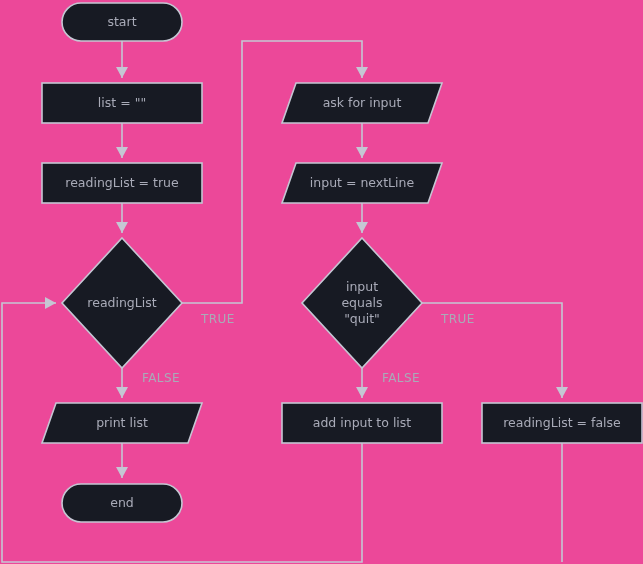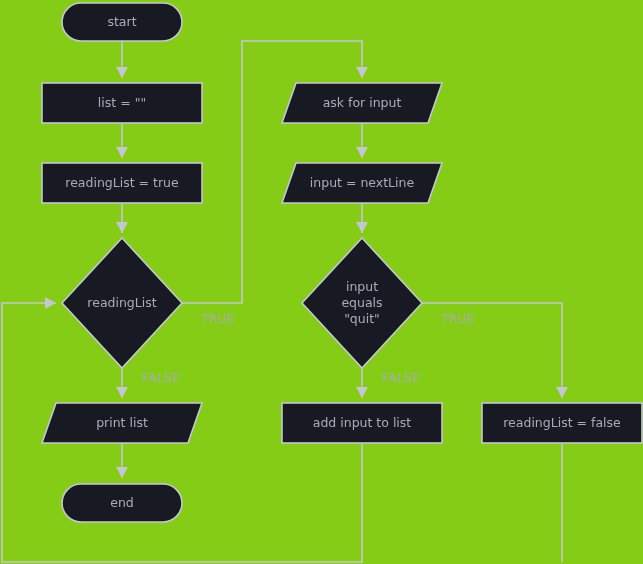--- a/index.html
+++ b/index.html
@@ -4,21 +4,21 @@
 <style>
   html, body {
     margin: 0;
     padding: 0;
     background: #171a23;
   }
   #canvas-wrap {
     position: relative;
     width: 643px;
     height: 564px;
-    background: #84cc16;
+    background: #ec4899;
     overflow: hidden;
     font-family: "DejaVu Sans", sans-serif;
   }
   svg#flow {
     position: absolute;
     left: 0;
     top: 0;
     width: 643px;
     height: 564px;
     display: block;

